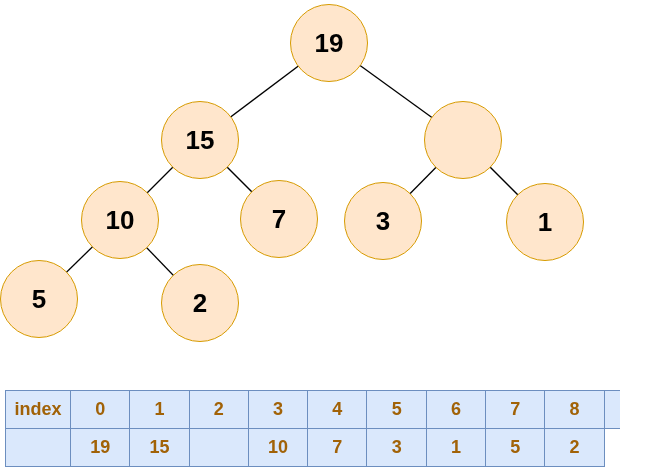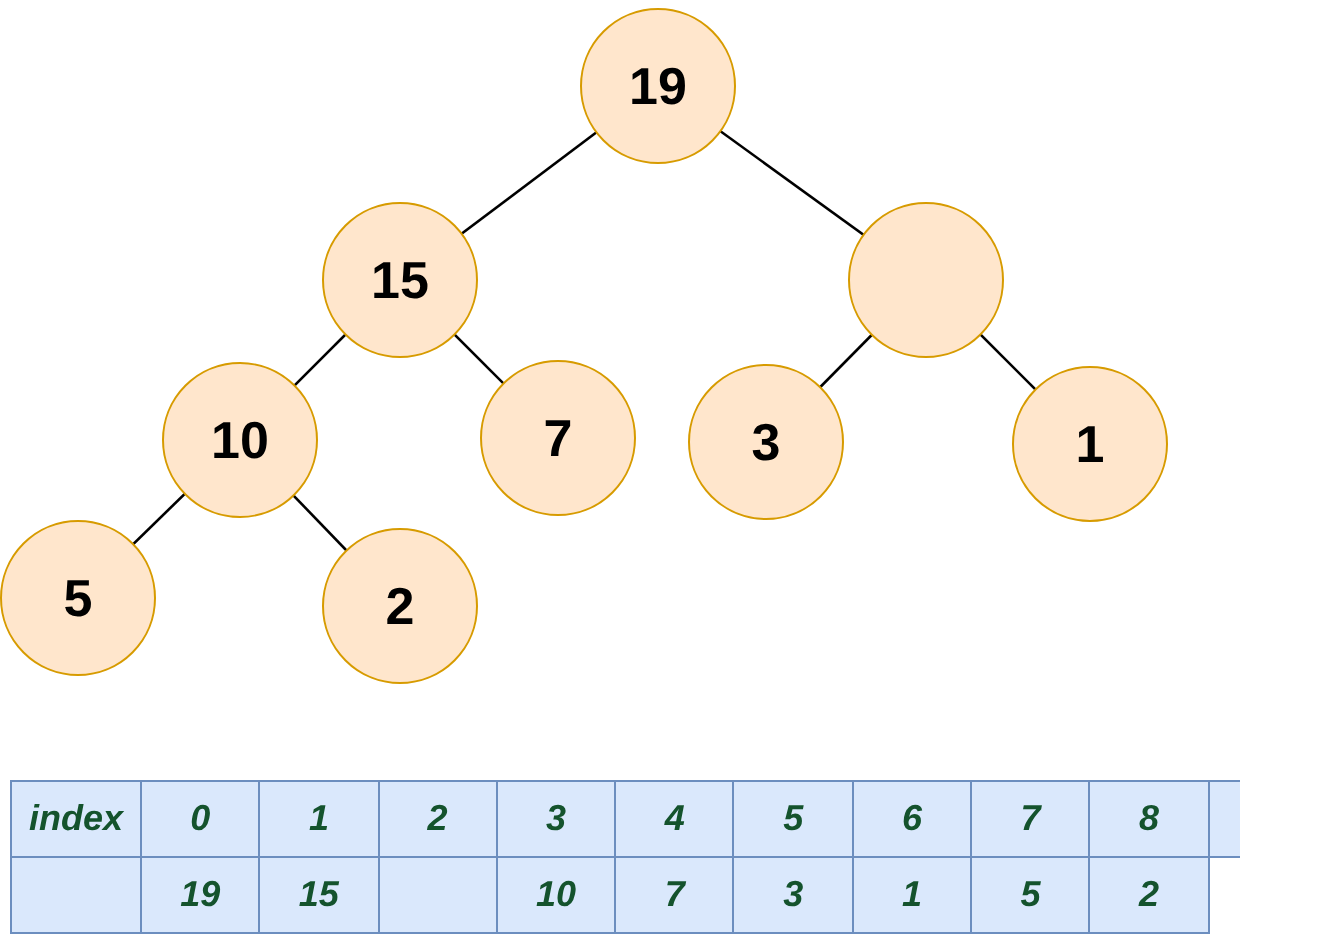--- a/index.html
+++ b/index.html
@@ -43,22 +43,21 @@
     grid-template-columns: 65px repeat(10, 1fr);
     grid-auto-rows: 38px;
   }
   .array-cell {
     box-sizing: border-box;
     display: flex;
     align-items: center;
     justify-content: center;
     font-weight: bold;
     font-size: 18px;
-    color: #14532d;
-    font-style: italic;
+    color: #a16207;
   }
 </style>
 </head>
 <body>
 
 <div class="canvas">
   <svg id="edge-layer" xmlns="http://www.w3.org/2000/svg" viewBox="0 0 671 471">
       <line x1="329" y1="43" x2="200" y2="140" stroke="#000000" stroke-width="1.3"></line>
       <line x1="329" y1="43" x2="463" y2="140" stroke="#000000" stroke-width="1.3"></line>
       <line x1="200" y1="140" x2="120" y2="220" stroke="#000000" stroke-width="1.3"></line>

